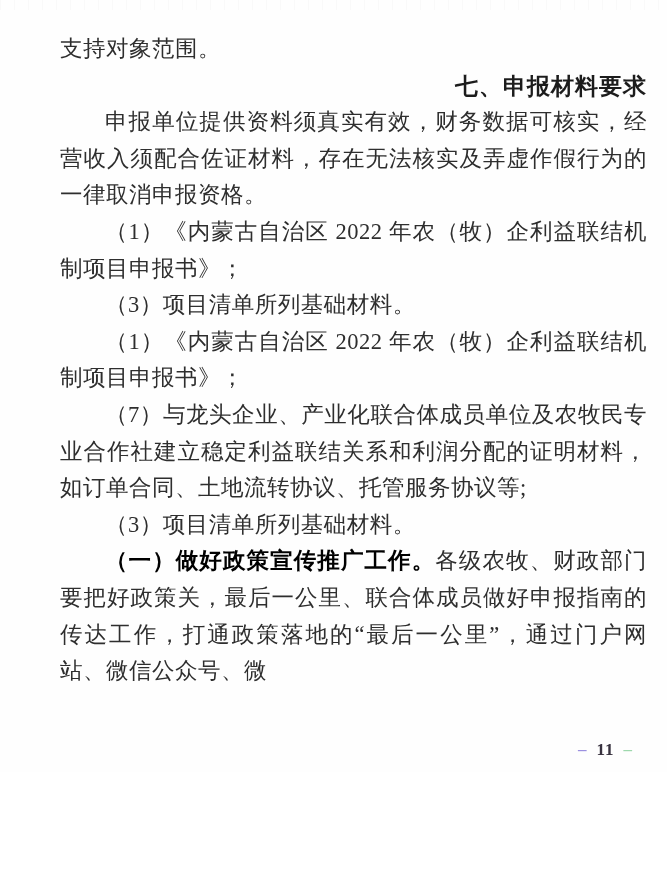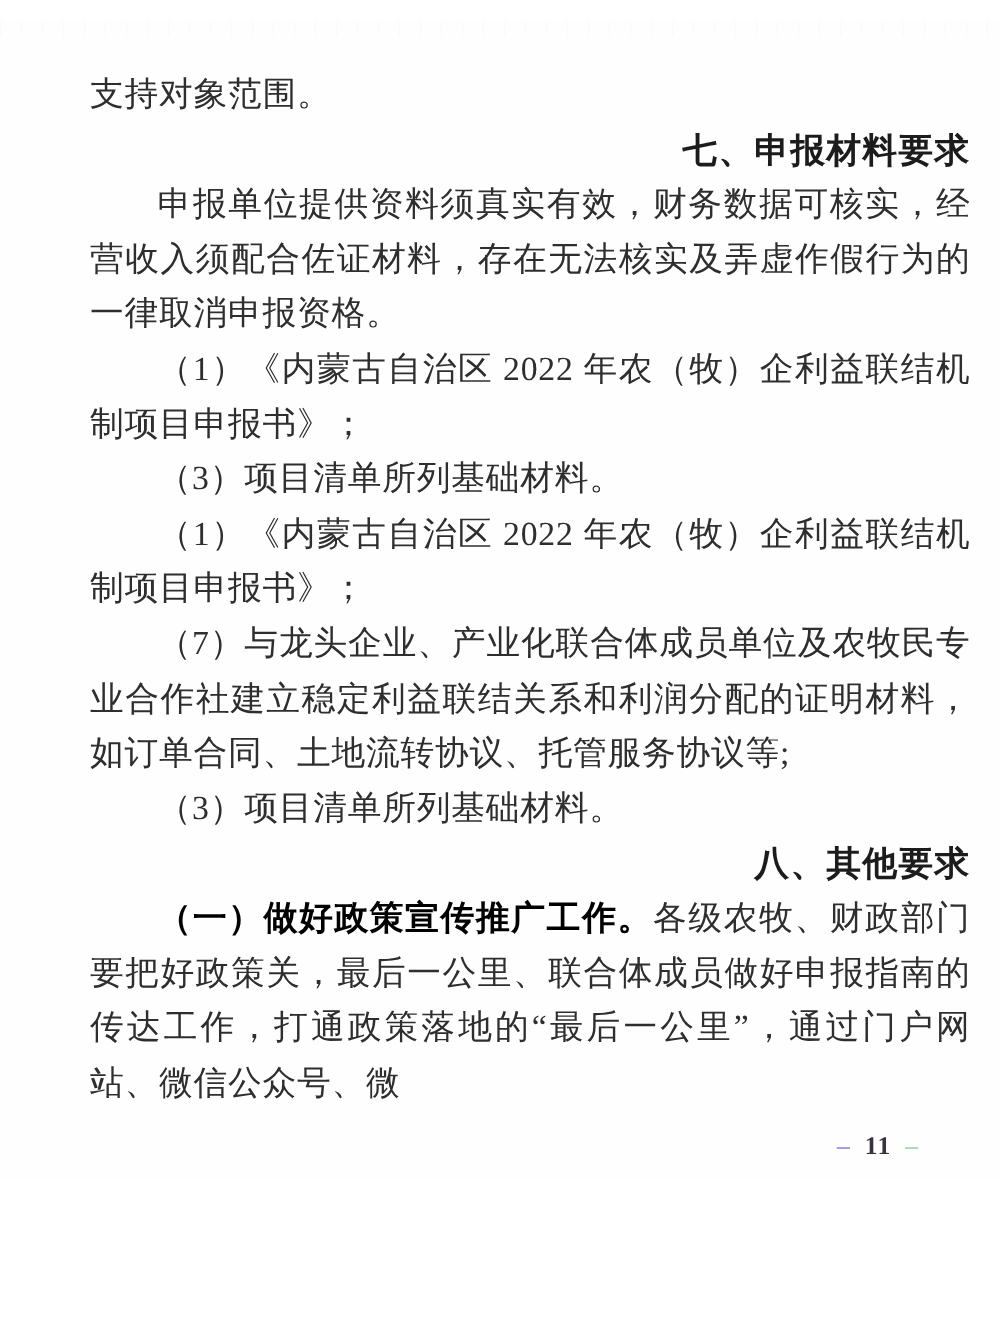--- a/index.html
+++ b/index.html
@@ -1,19 +1,19 @@
 <!DOCTYPE html>
 <html><head>
 <meta charset="utf-8">
 <style>
   html,body{margin:0;padding:0;background:#ffffff;}
   .page{
     position:relative;
     width:667px;height:772px;
-    margin:14px auto;
+    margin:0 auto;
     background:#fefefe;
     overflow:hidden;
     font-family:"Liberation Serif","DejaVu Serif",serif;
     color:#2e2e2e;
     text-decoration:underline;
   }
   
   .scan-edge{
     position:absolute;top:0;left:0;right:0;height:10px;
     background:repeating-linear-gradient(90deg,
@@ -50,21 +50,21 @@
     font-family:"Liberation Sans","DejaVu Sans",sans-serif;
     letter-spacing:0.4px;
   }
   .bold-lead{
     font-weight:bold;
     color:#000000;
     font-family:"Liberation Sans","DejaVu Sans",sans-serif;
   }
   .page-number{
     position:absolute;
-    right:54px;bottom:12px;
+    right:34px;bottom:12px;
     font-size:17px;
     line-height:20px;
     color:#38323f;
     letter-spacing:1px;
     white-space:nowrap;
     font-family:"Liberation Serif","DejaVu Serif",serif;
   }
   .page-number .num{margin:0 9px;font-weight:bold;}
   .dash{font-weight:bold;}
 </style>
@@ -88,21 +88,20 @@
 
     <p class="body indent">（3）项目清单所列基础材料。</p>
 
 
     <p class="body indent">（1）《内蒙古自治区 2022 年农（牧）企利益联结机制项目申报书》；</p>
 
     <p class="body indent">（7）与龙头企业、产业化联合体成员单位及农牧民专业合作社建立稳定利益联结关系和利润分配的证明材料，如订单合同、土地流转协议、托管服务协议等;</p>
 
     <p class="body indent">（3）项目清单所列基础材料。</p>
 
-    <p class="heading">八、其他要求</p>
 
     <p class="body indent"><span class="bold-lead">（一）做好政策宣传推广工作。</span><span>各级农牧、财政部门要把好政策关，最后一公里、联合体成员做好申报指南的传达工作，打通政策落地的“最后一公里”，通过门户网站、微信公众号、微</span></p>
 
   </div>
 
   <div class="page-number">
     <span class="dash" style="color: rgb(155, 144, 224);">–</span><span class="num" style="color: rgb(56, 50, 63);">11</span><span class="dash" style="color: rgb(158, 216, 173);">–</span>
   </div>
 </div>
 

